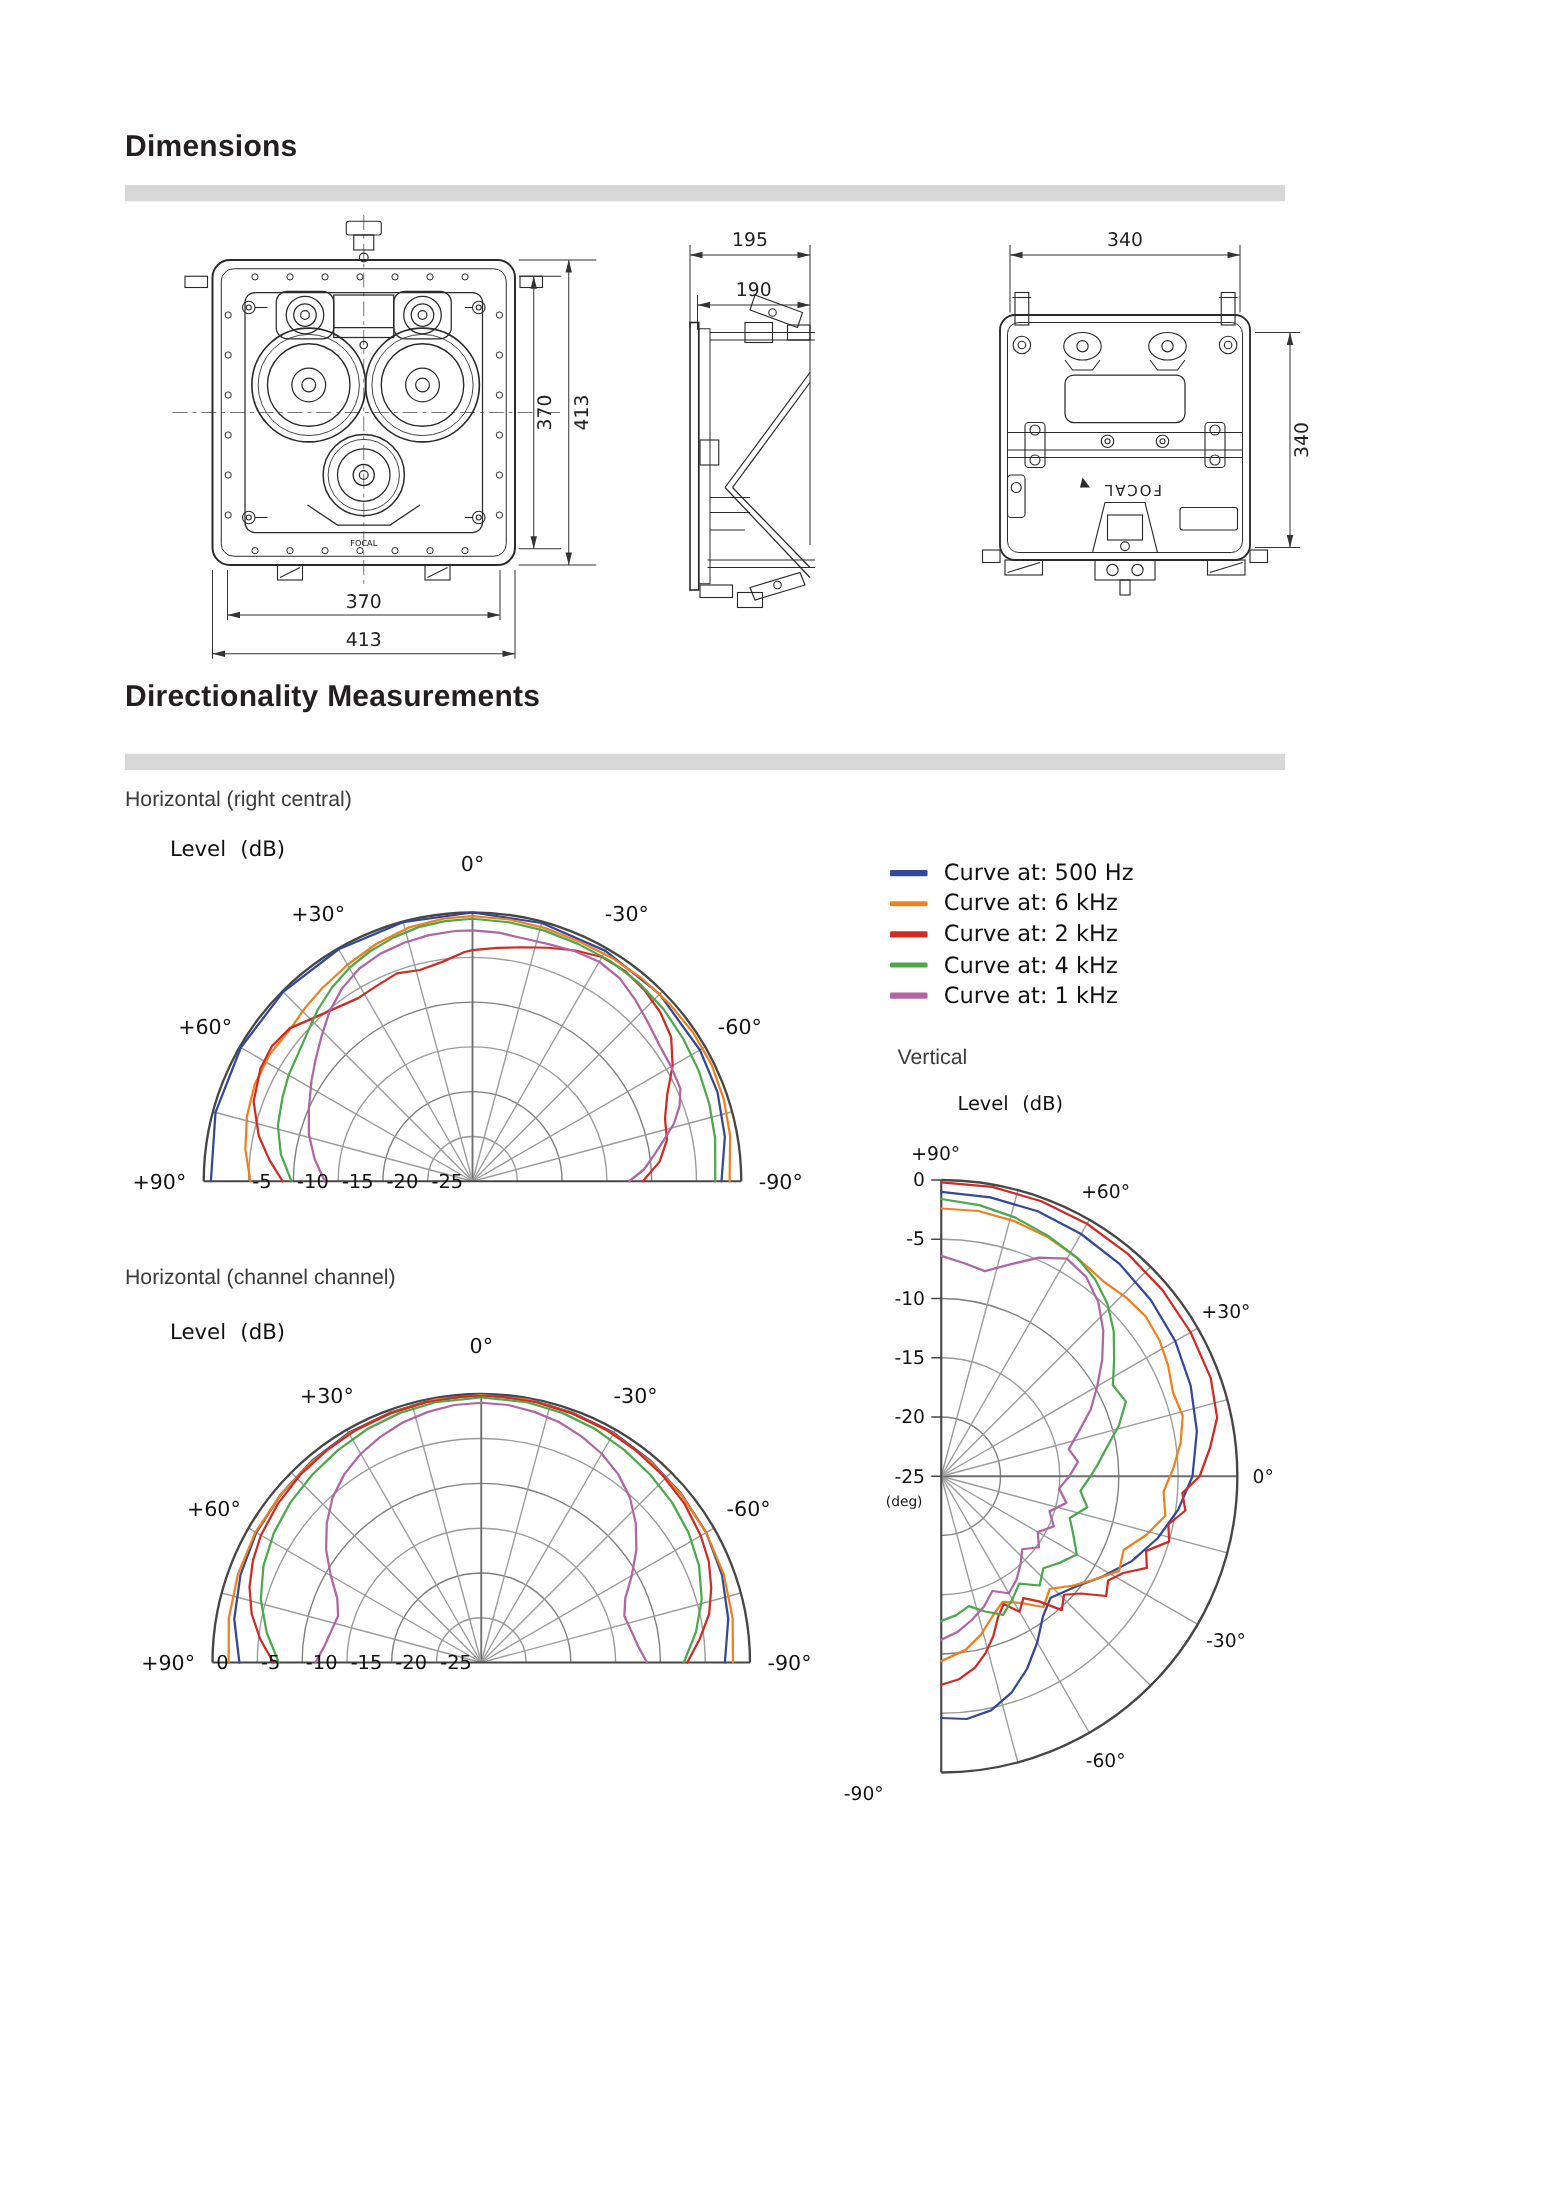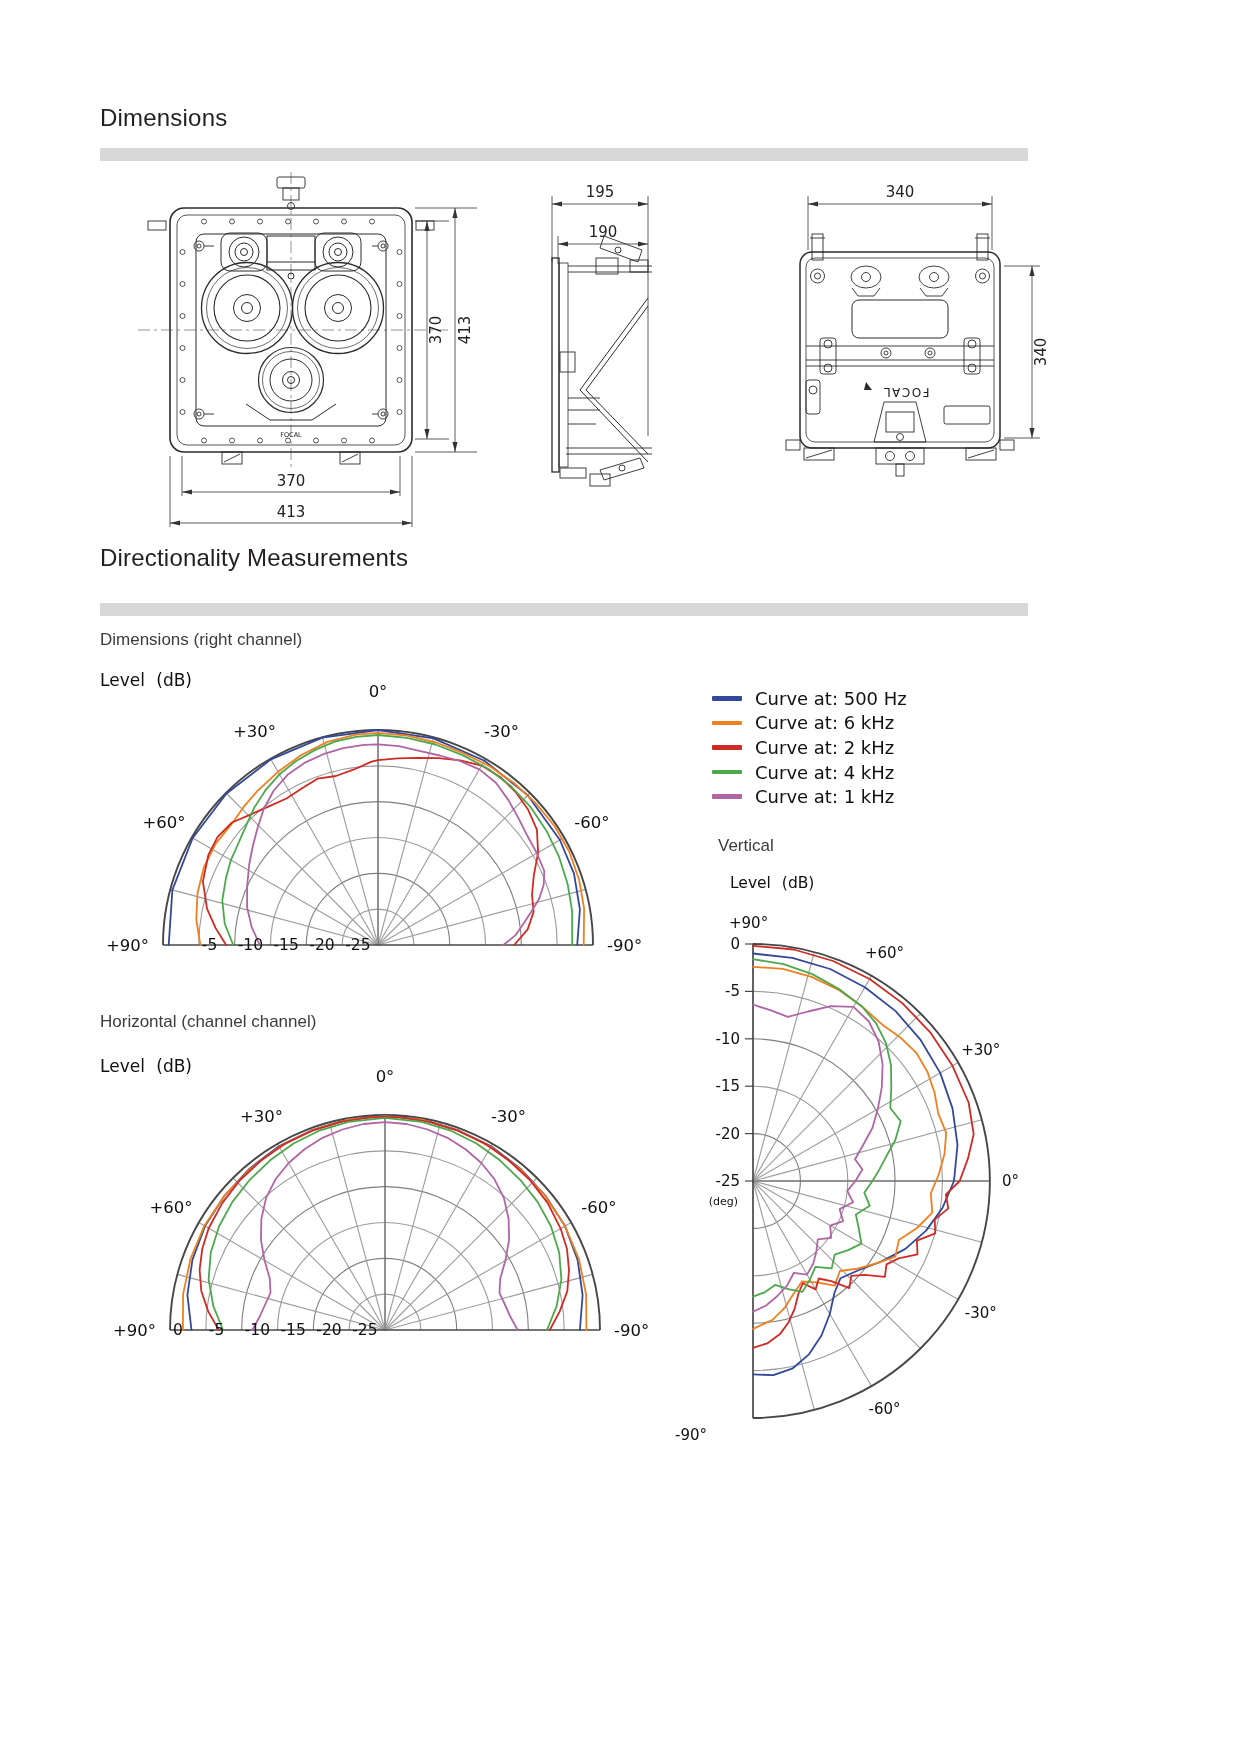--- a/index.html
+++ b/index.html
@@ -1,22 +1,22 @@
 <!DOCTYPE html>
 <html><head>
 <meta charset="utf-8">
 <style>
   html,body{margin:0;padding:0;}
   body{width:1240px;height:1754px;background:#ffffff;position:relative;
        font-family:"Liberation Sans", sans-serif;color:#231f20;}
   .abs{position:absolute;}
-  .h1{font-size:24px;font-weight:400;color:#231f20;letter-spacing:.2px;}
+  .h1{font-size:24px;font-weight:700;color:#231f20;letter-spacing:.2px;}
   .graybar{background:#d8d8d8;height:13px;width:928px;}
   .subhead{font-size:17px;color:#3c3c3c;}
-  .leveldb{font-size:17px;color:#111;font-family:"DejaVu Sans",sans-serif;word-spacing:6px;}
+  .leveldb{font-size:17px;color:#111;font-family:"DejaVu Sans",sans-serif;word-spacing:6px;margin-left:36px;}
   .leveldb.small{font-size:15.5px;}
   #legend .row{display:flex;align-items:center;height:24.6px;}
   #legend .sw{width:30px;height:4.6px;border-radius:1px;margin-right:13px;flex:0 0 auto;}
   #legend .lb{font-size:18px;color:#111;font-family:"DejaVu Sans",sans-serif;white-space:nowrap;}
   svg text{font-family:"DejaVu Sans",sans-serif;}
   .draw text{font-family:"DejaVu Sans",sans-serif;fill:#222;stroke:none;}
 </style>
 </head>
 <body>
 
@@ -276,21 +276,21 @@
         <rect x="1000" y="440" width="14" height="10"></rect>
       <rect x="806" y="380" width="14" height="34" rx="3"></rect>
         <circle cx="813" cy="390" r="4"></circle>
     </g>
   </g>
 </svg>
 
 <div class="abs h1" style="left:100px;top:544px;">Directionality Measurements</div>
 <div class="abs graybar" style="left:100px;top:603px;"></div>
 
-<div class="abs subhead" style="left:100px;top:630px;">Dimensions (right channel)</div>
+<div class="abs subhead" style="left:100px;top:630px;">Horizontal (right central)</div>
 <div class="abs leveldb" style="left:100px;top:670px;">Level  (dB)</div>
 
 <div id="legend" class="abs" style="left:712px;top:686px;">
     <div class="row">
       <span class="sw" style="background: rgb(51, 72, 154);"></span>
       <span class="lb">Curve at: 500 Hz</span>
     </div>
     <div class="row">
       <span class="sw" style="background: rgb(239, 128, 31);"></span>
       <span class="lb">Curve at: 6 kHz</span>

